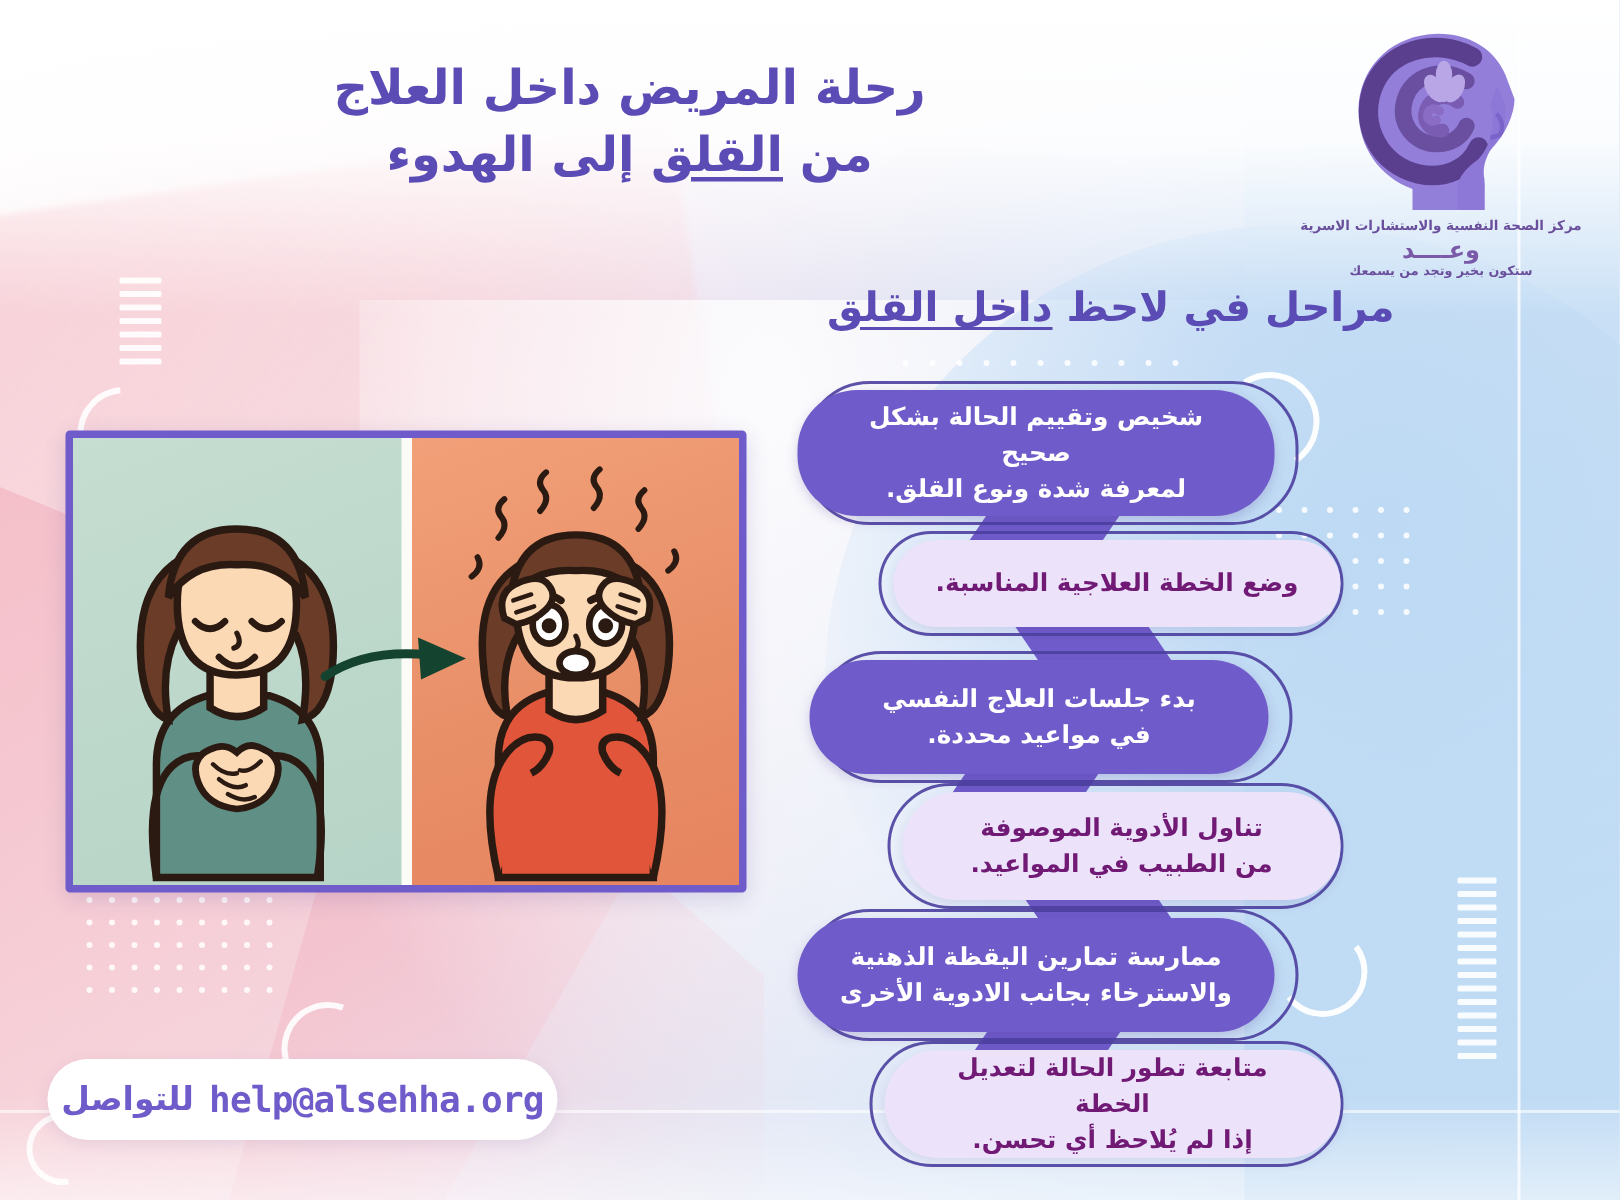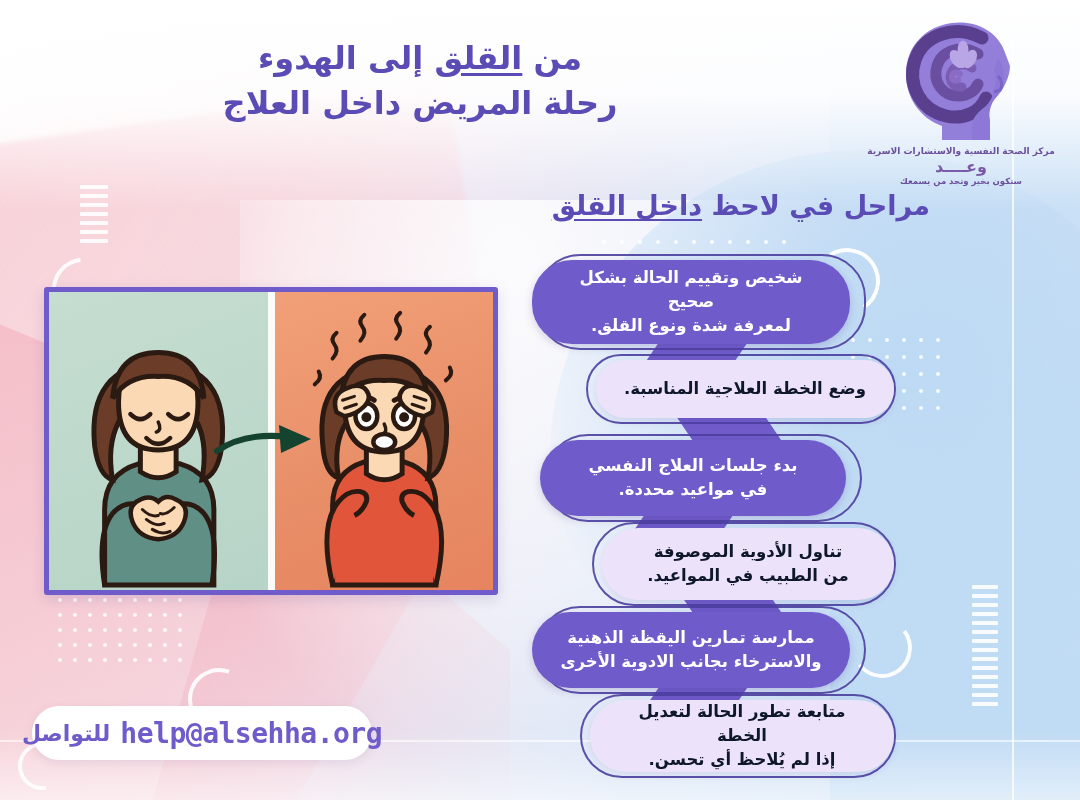--- a/index.html
+++ b/index.html
@@ -131,39 +131,39 @@
 
   .steps{position:absolute;right:124px;top:258px;width:430px;height:520px;}
 
   .step{position:absolute;display:flex;align-items:center;justify-content:center;text-align:center;}
   .pill{
     position:relative;z-index:3;border-radius:40px;
     display:flex;align-items:center;justify-content:center;text-align:center;
     padding:10px 22px;box-sizing:border-box;font-weight:bold;line-height:1.45;
   }
   .pill.dark{background:#6f5bc9;color:#ffffff;font-size:16.5px;box-shadow:0 3px 8px rgba(80,60,150,.22);}
-  .pill.light{background:#ece3fb;color:#0f172a;font-size:16.5px;box-shadow:0 3px 8px rgba(80,60,150,.12);}
+  .pill.light{background:#ece3fb;color:#701a75;font-size:16.5px;box-shadow:0 3px 8px rgba(80,60,150,.12);}
   .ring{
     position:absolute;z-index:2;border:2px solid #4b3f9e;border-radius:44px;opacity:.9;
   }
   .connector{
     position:absolute;z-index:1;background:#6f5bc9;height:46px;width:120px;
   }
   .conn-r{clip-path:polygon(26% 0%,100% 0%,74% 100%,0% 100%);}
   .conn-l{clip-path:polygon(0% 0%,74% 0%,100% 100%,26% 100%);}
 
   
   .contact{
     position:absolute;left:32px;top:706px;width:340px;height:54px;
     background:#ffffff;border-radius:30px;
     display:flex;align-items:center;justify-content:center;gap:10px;
     box-shadow:0 3px 10px rgba(120,100,160,.13);
   }
   .contact .ar{color:#6f5bc9;font-weight:bold;font-size:22px;}
-  .contact .em{color:#6f5bc9;font-weight:bold;font-size:28px;font-family:"DejaVu Sans Mono","Liberation Mono",monospace;letter-spacing:-.5px;}
+  .contact .em{color:#6f5bc9;font-weight:bold;font-size:24px;font-family:"DejaVu Sans Mono","Liberation Mono",monospace;letter-spacing:-.5px;}
 </style>
 </head>
 <body>
 
 <div class="canvas">
 
   <div class="bg-base"></div>
   <div class="bg-pink-sweep"></div>
   <div class="bg-pink-wedge"></div>
   <div class="bg-pink-wedge2"></div>
@@ -292,24 +292,24 @@
       <i></i>
       <i></i>
   </div>
   <div class="arc arc-a"></div>
   <div class="arc arc-b"></div>
   <div class="arc arc-c"></div>
   <div class="arc arc-d"></div>
   <div class="arc arc-e"></div>
 
   <div class="title">
+    <div>رحلة المريض داخل العلاج</div>
     <div>
       <span>من </span><span class="u">القلق</span><span> إلى الهدوء</span>
     </div>
-    <div>رحلة المريض داخل العلاج</div>
   </div>
 
   <div class="logo">
     <svg class="logo-mark" viewBox="0 0 150 130">
       <path d="M118 36 C110 16 88 6 66 9 C40 12 20 32 20 60 C20 84 34 104 56 112 L56 126 L104 126 L104 108 C100 100 102 92 108 86 C118 76 124 62 124 52 Z" fill="#8d78d8" opacity=".95"></path>
       <path d="M96 24 C70 10 38 20 29 46 C21 70 34 96 60 102 C78 106 94 98 100 84" fill="none" stroke="#5b3f8f" stroke-width="13" stroke-linecap="round"></path>
       <path d="M92 40 C76 30 56 36 51 52 C46 68 57 82 72 82 C82 82 89 77 92 70" fill="none" stroke="#6a4fa0" stroke-width="11" stroke-linecap="round"></path>
       <path d="M86 54 C78 48 68 51 65 59 C62 67 68 74 76 73" fill="none" stroke="#7a5cb3" stroke-width="9" stroke-linecap="round"></path>
       <path d="M74 60 C70 57 66 59 66 63 C66 66 69 68 72 66" fill="none" stroke="#8a6cc4" stroke-width="6" stroke-linecap="round"></path>
       <g fill="#b9a6e6">

